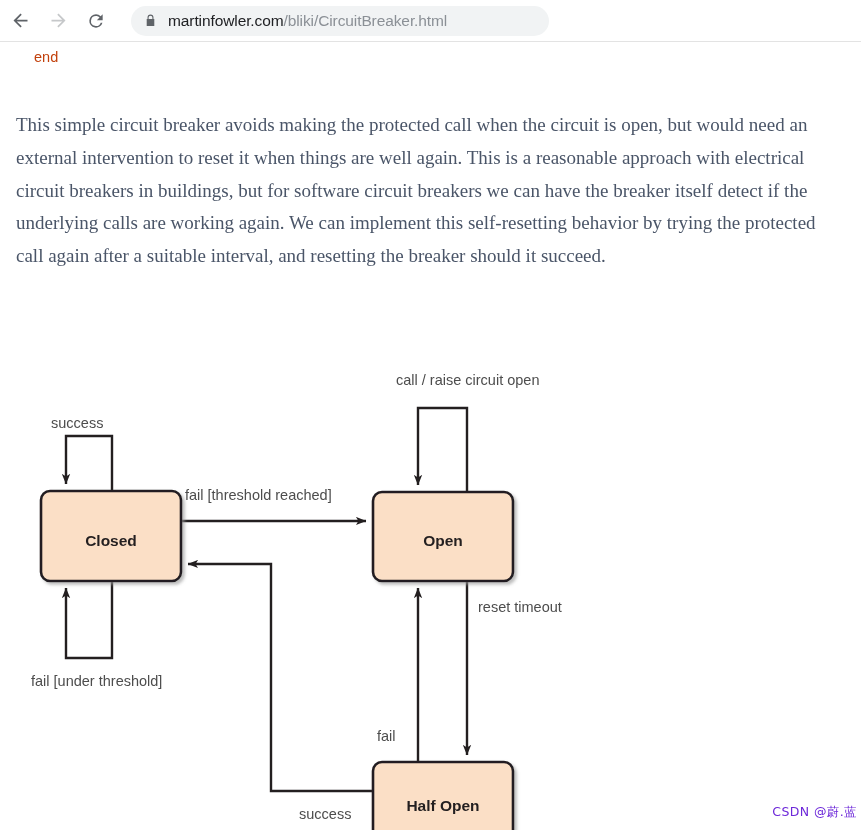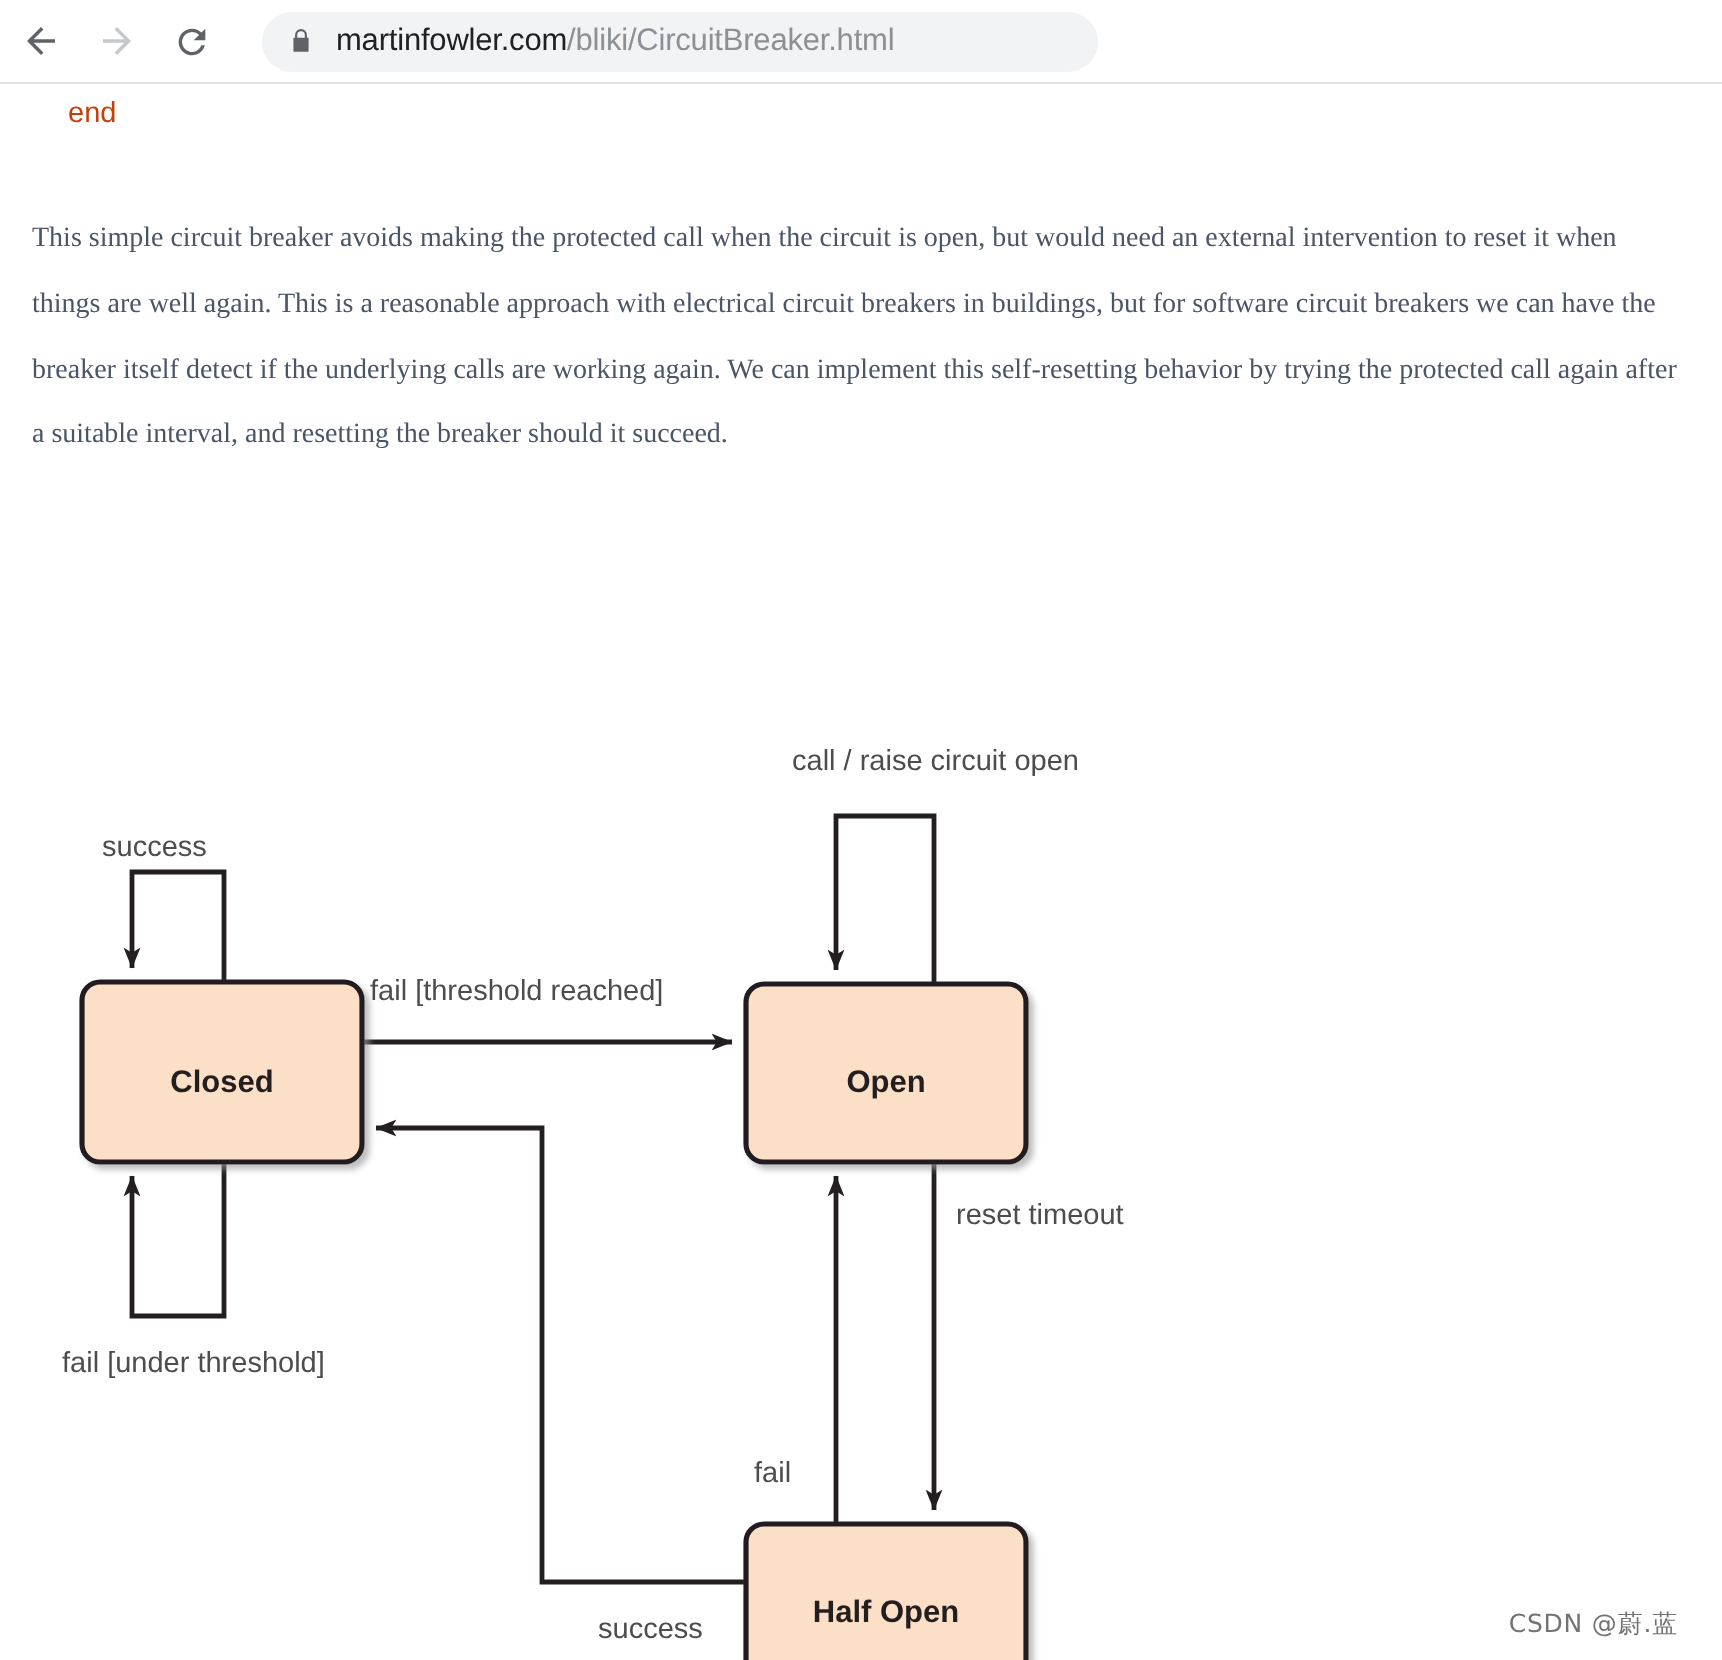--- a/index.html
+++ b/index.html
@@ -63,21 +63,21 @@
     position: absolute; left: 34px; top: 7px;
     font-family: "Liberation Sans", sans-serif;
     font-size: 14.5px;
     color: #c2410c;
   }
 
   #intro-paragraph {
     position: absolute; left: 16px; top: 48px;
     width: 828px;
     font-family: "Liberation Serif", serif;
-    font-size: 14px;
+    font-size: 19px;
     line-height: 32.8px;
     color: #4a5568;
     text-align: left;
   }
 
   
   #state-diagram {
     position: absolute; left: 0; top: 268px;
     width: 861px; height: 520px;
   }
@@ -90,24 +90,24 @@
     fill: #231f20;
   }
   .edge-label {
     font-family: "Liberation Sans", sans-serif;
     font-size: 14.5px;
     fill: #4d4d4d;
   }
 
   
   #watermark {
-    position: absolute; right: 22px; bottom: 9px;
+    position: absolute; right: 4px; bottom: 9px;
     font-family: "DejaVu Sans", sans-serif;
     font-size: 12.5px;
-    color: #737373;
+    color: #6d28d9;
     letter-spacing: 0.4px;
     user-select: none;
   }
 </style>
 </head>
 <body>
 
 <div id="browser-chrome">
 
   <div class="nav-btn" id="back-button">

